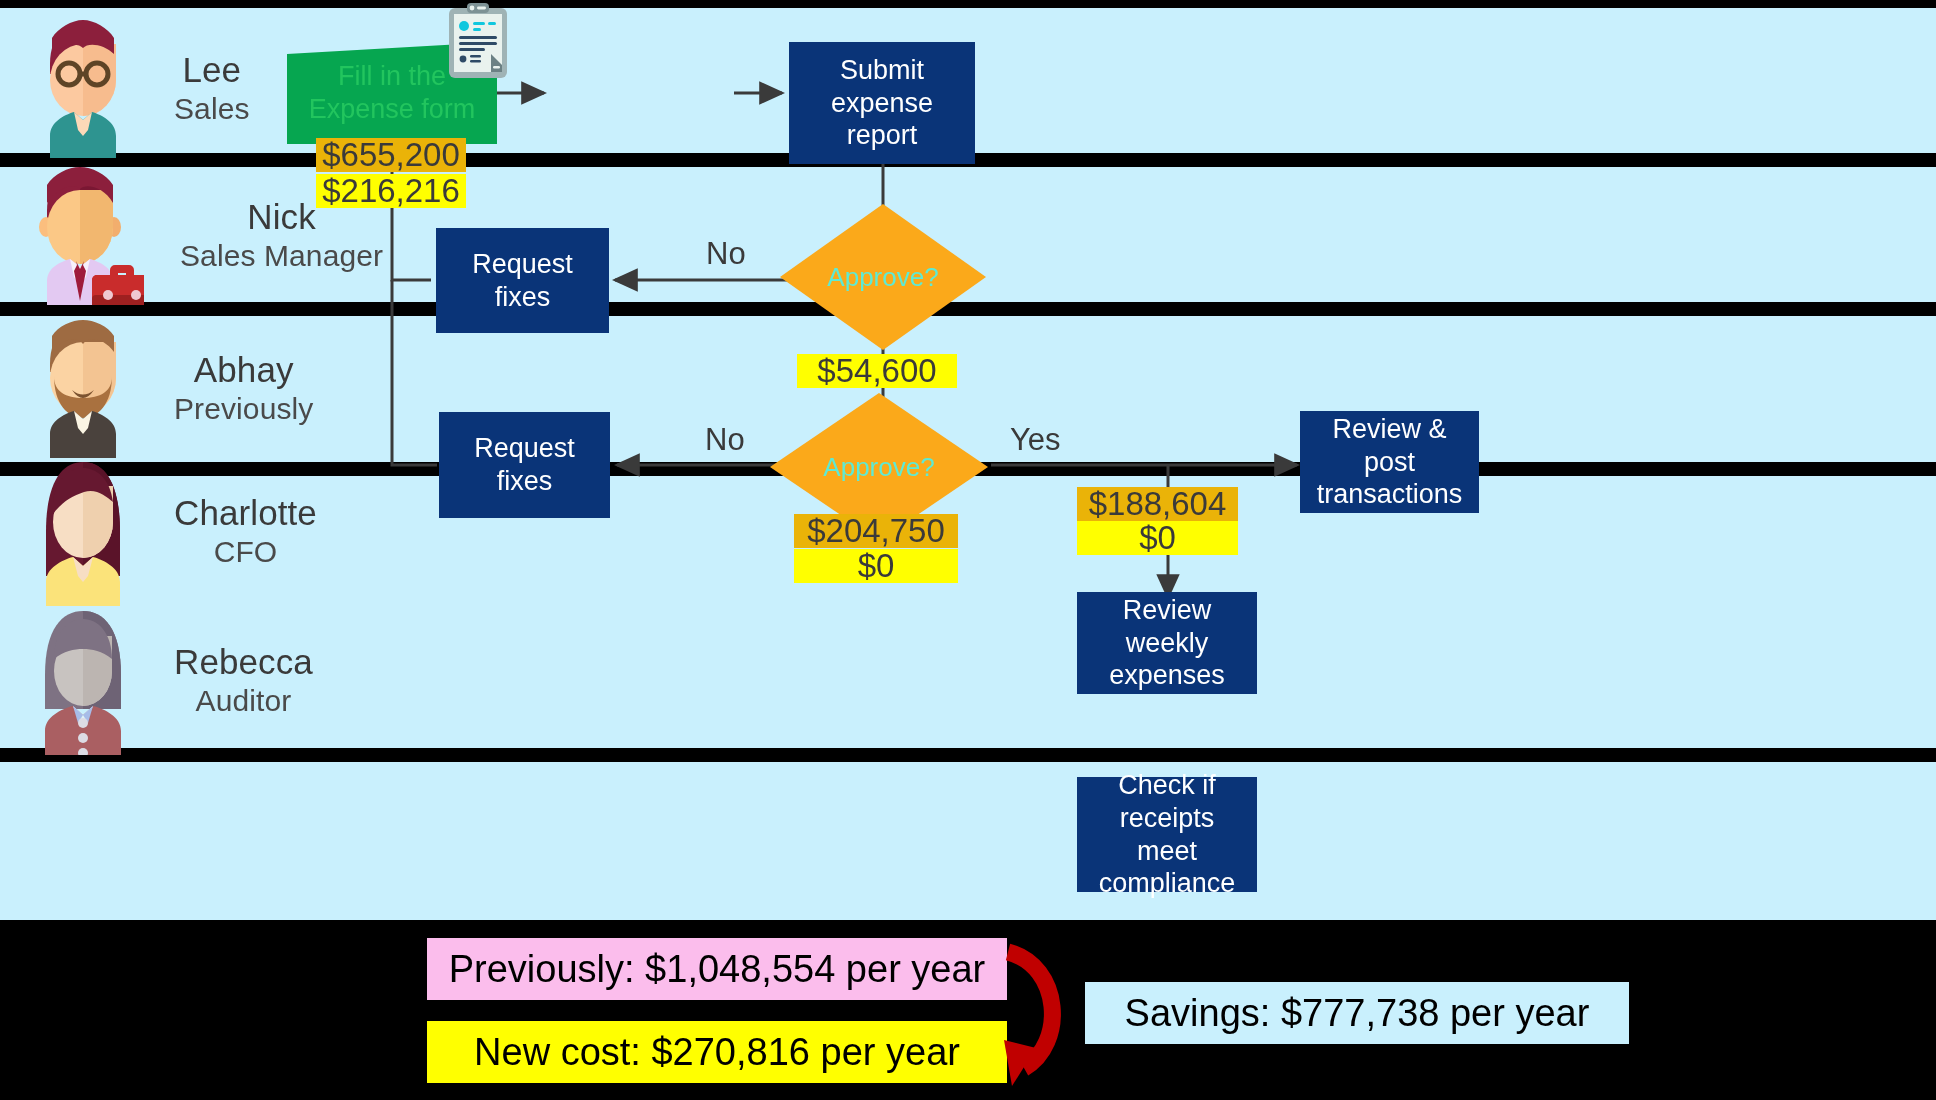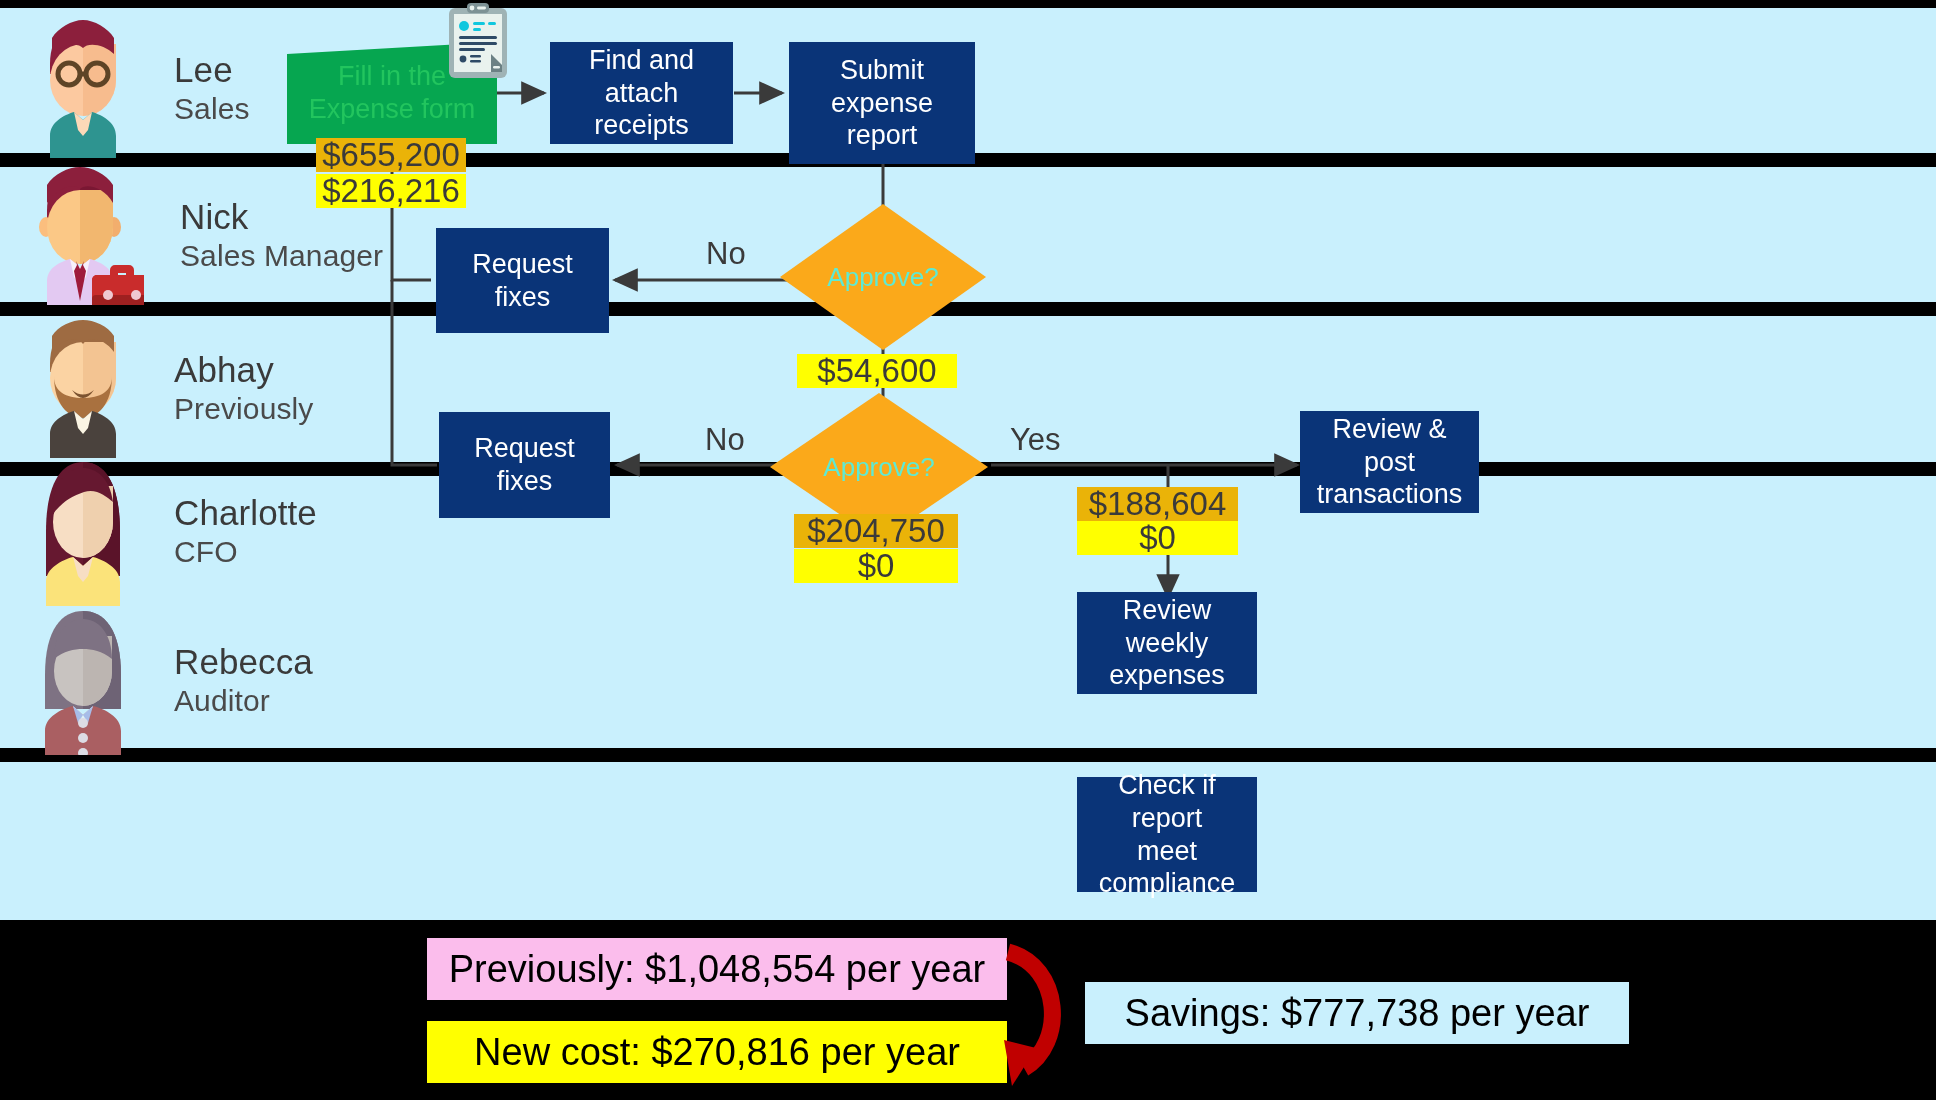--- a/index.html
+++ b/index.html
@@ -8,21 +8,21 @@
     width:1936px;height:1100px;position:relative;overflow:hidden;
     -webkit-font-smoothing:antialiased;
   }
   #stage{position:absolute;left:0;top:0;width:1936px;height:1100px;background:#000;}
 
   
   .lane{position:absolute;left:0;width:1936px;background:#C9F0FD;}
   .lane-divider{position:absolute;left:0;width:1936px;background:#000;}
 
   
-  .person{position:absolute;display:flex;align-items:center;}
+  .person{position:absolute;display:flex;align-items:center;text-align:center;}
   .avatar{position:relative;width:110px;height:140px;flex:0 0 auto;}
   .person-text{margin-left:36px;color:#3A3A3A;line-height:1.02;}
   .person-name{font-size:35px;font-weight:400;color:#3A3A3A;letter-spacing:.1px;}
   .person-role{font-size:30px;font-weight:400;color:#4A4A4A;margin-top:6px;letter-spacing:.1px;}
 
   
   .pbox{position:absolute;background:#0A3478;color:#fff;display:flex;align-items:center;
         justify-content:center;text-align:center;font-size:27px;line-height:1.22;
         padding:0 8px;box-sizing:border-box;}
   .gbox{position:absolute;color:#22c55e;display:flex;align-items:center;justify-content:center;
@@ -236,26 +236,20 @@
       <rect x="12" y="40" width="38" height="3" rx="1.5" fill="#2E4A66"></rect>
       <rect x="12" y="46" width="26" height="3" rx="1.5" fill="#2E4A66"></rect>
       <circle cx="16" cy="57" r="3.4" fill="#2E4A66"></circle>
       <rect x="23" y="53" width="11" height="2.6" rx="1.3" fill="#2E4A66"></rect>
       <rect x="23" y="58" width="11" height="2.6" rx="1.3" fill="#2E4A66"></rect>
       <path d="M44 52 L55 63 L55 70 L44 70 Z" fill="#6C8184"></path>
       <rect x="46" y="64" width="7" height="2.4" rx="1.2" fill="#E9F2EE"></rect>
     </svg>
   </div>
 
-  <div class="pbox" style="left:550px;top:42px;width:183px;height:102px;">
-    <span>
-      <span>Find and</span><br>
-      <span>attach receipts</span>
-    </span>
-  </div>
 
   <div class="pbox" style="left:789px;top:42px;width:186px;height:122px;">
     <span>
       <span>Submit</span><br>
       <span>expense report</span>
     </span>
   </div>
 
   <div class="pbox" style="left:436px;top:228px;width:173px;height:105px;">
     <span>
@@ -295,21 +289,21 @@
   <div class="pbox" style="left:1077px;top:592px;width:180px;height:102px;">
     <span>
       <span>Review weekly</span><br>
       <span>expenses</span>
     </span>
   </div>
 
   <div class="pbox" style="left:1077px;top:777px;width:180px;height:115px;">
     <span>
       <span>Check if</span><br>
-      <span>report</span><br>
+      <span>receipts</span><br>
       <span>meet</span><br>
       <span>compliance</span>
     </span>
   </div>
 
   <div class="conn-label" style="left:706px;top:236px;">No</div>
   <div class="conn-label" style="left:705px;top:422px;">No</div>
   <div class="conn-label" style="left:1010px;top:422px;">Yes</div>
 
   <div class="tag pink" style="left:316px;top:138px;width:150px;height:34px;">$655,200</div>

